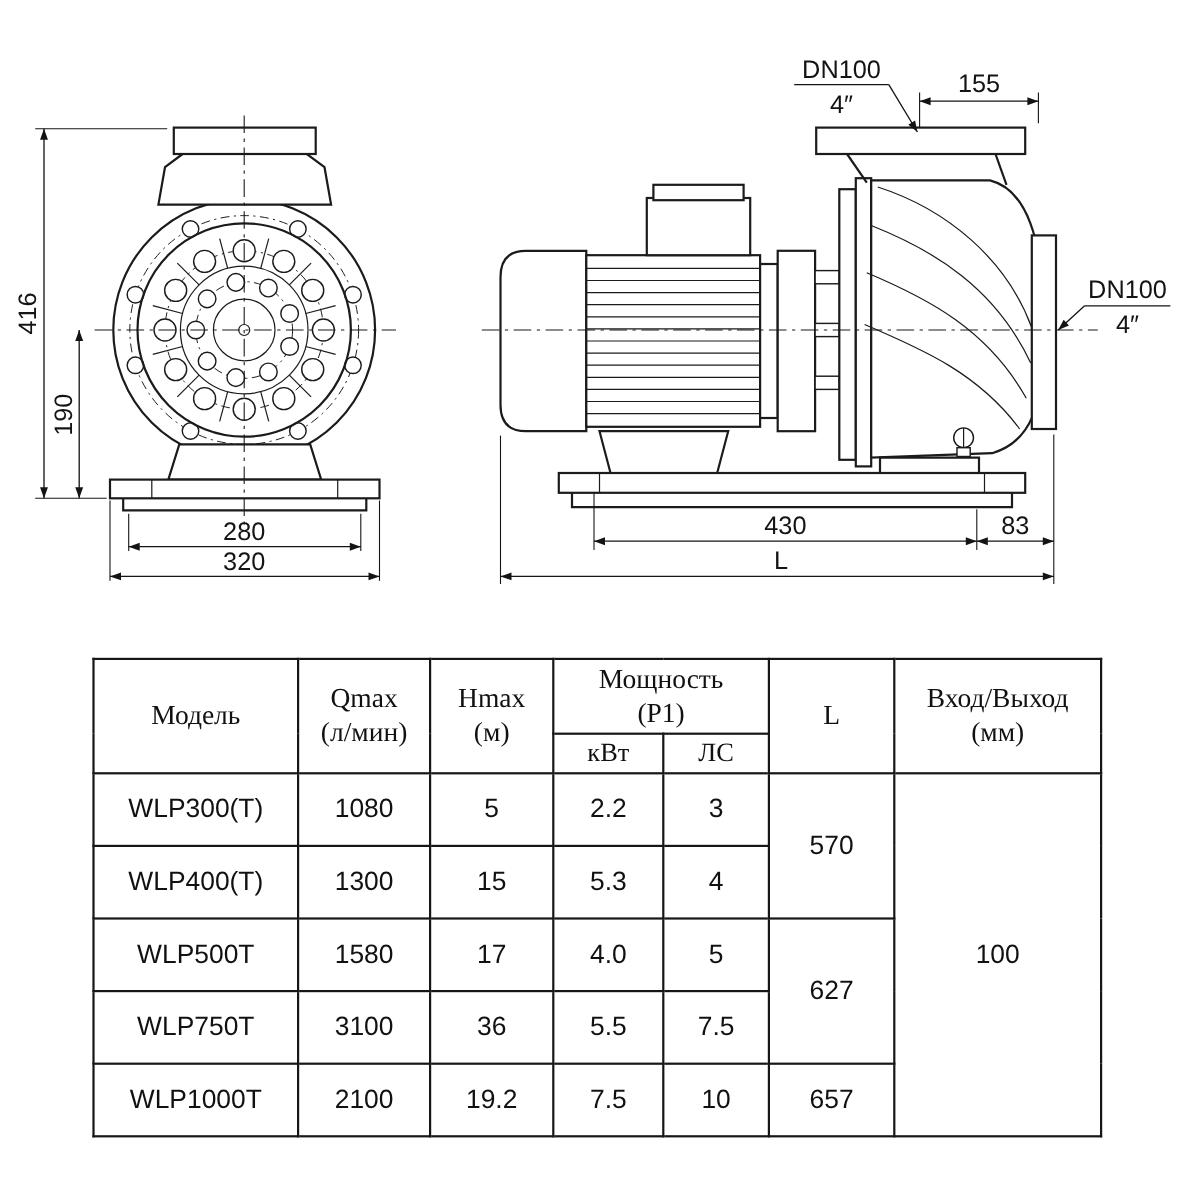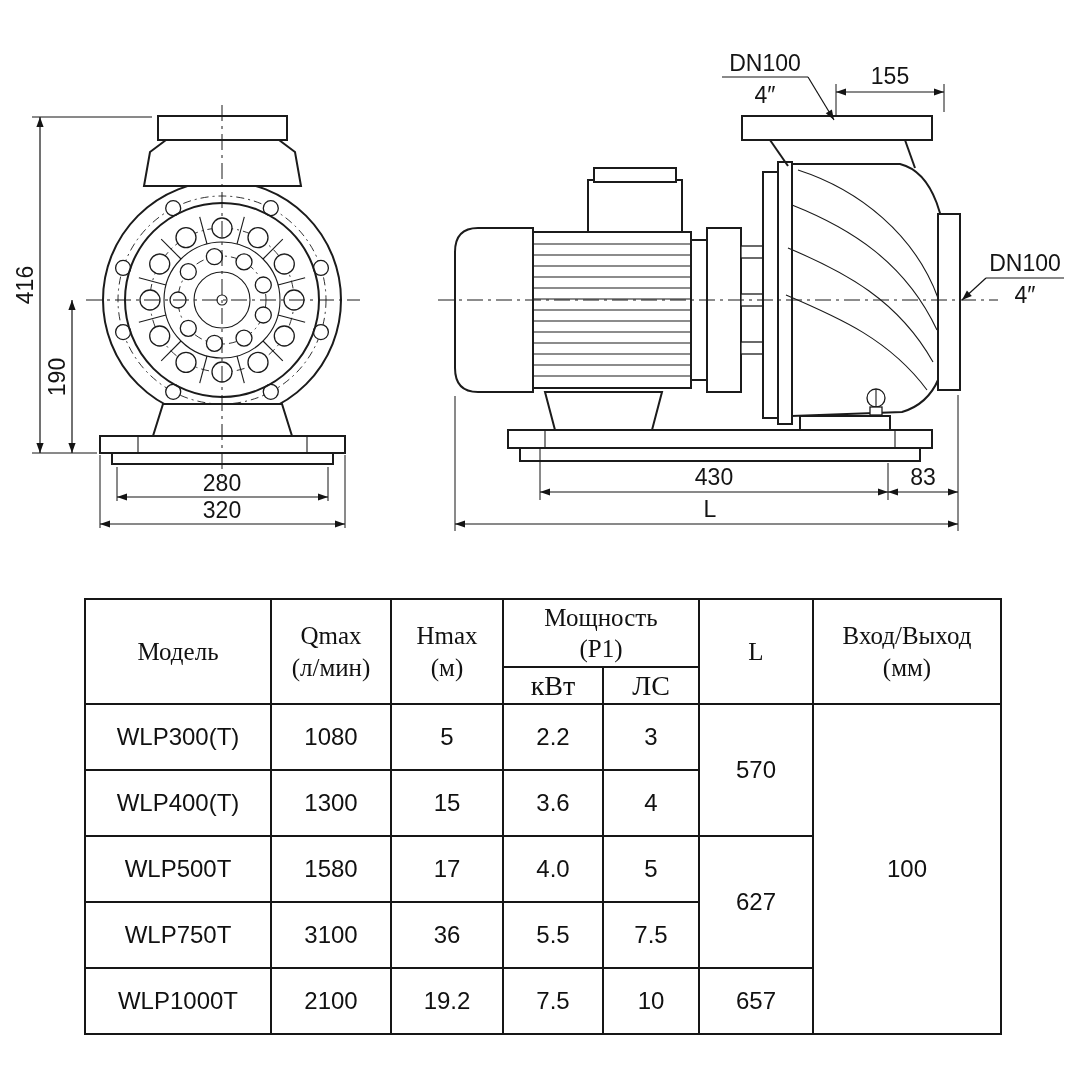--- a/index.html
+++ b/index.html
@@ -15,21 +15,21 @@
   .pc{fill:none;stroke:#1b1b1b;stroke-width:.9;stroke-dasharray:8 4 2 4;}
   .dim{fill:none;stroke:#141414;stroke-width:1.2;}
   .ext{fill:none;stroke:#141414;stroke-width:1;}
   .dimtext{font-family:"Liberation Sans",sans-serif;font-size:23px;fill:#141414;}
   
   .spec-wrap{position:absolute;left:84px;top:598px;width:916px;}
   table.spec{border-collapse:collapse;width:100%;table-layout:fixed;color:#111;}
   table.spec th,table.spec td{border:2px solid #161616;text-align:center;vertical-align:middle;padding:0;}
   table.spec th{font-family:"Liberation Serif",serif;font-weight:400;font-size:25px;line-height:1.25;}
   table.spec thead tr.h1 th{height:66px;}
-  table.spec thead tr.h2 th{height:34px;font-size:28px;border-radius:10px;}
+  table.spec thead tr.h2 th{height:34px;font-size:24px;border-radius:10px;}
   table.spec td{height:64px;font-size:24px;font-family:"Liberation Sans",sans-serif;margin-left:43px;}
 </style>
 </head>
 <body>
 
 <div class="page">
 
   <svg class="drawing" viewBox="0 0 1080 575">
     <defs>
       <marker id="arrow" viewBox="0 0 12 12" refX="11" refY="6" markerWidth="10" markerHeight="10" orient="auto-start-reverse">
@@ -299,21 +299,21 @@
           <td>5</td>
           <td>2.2</td>
           <td>3</td>
           <td rowspan="2">570</td>
           <td rowspan="5">100</td>
         </tr>
         <tr>
           <td>WLP400(T)</td>
           <td>1300</td>
           <td>15</td>
-          <td>3.6</td>
+          <td>5.3</td>
           <td>4</td>
         </tr>
         <tr>
           <td>WLP500T</td>
           <td>1580</td>
           <td>17</td>
           <td>4.0</td>
           <td>5</td>
           <td rowspan="2">627</td>
         </tr>

